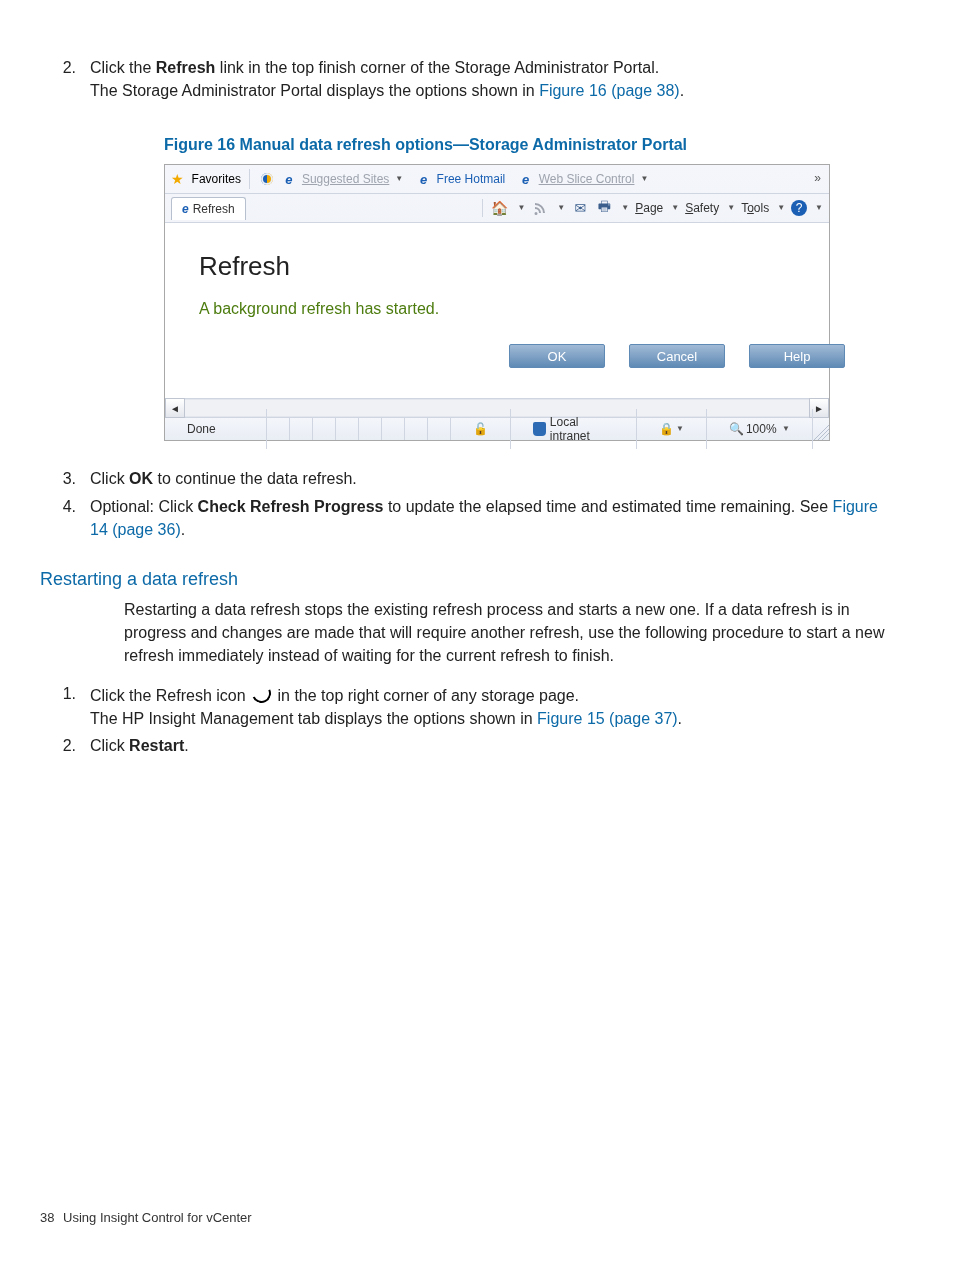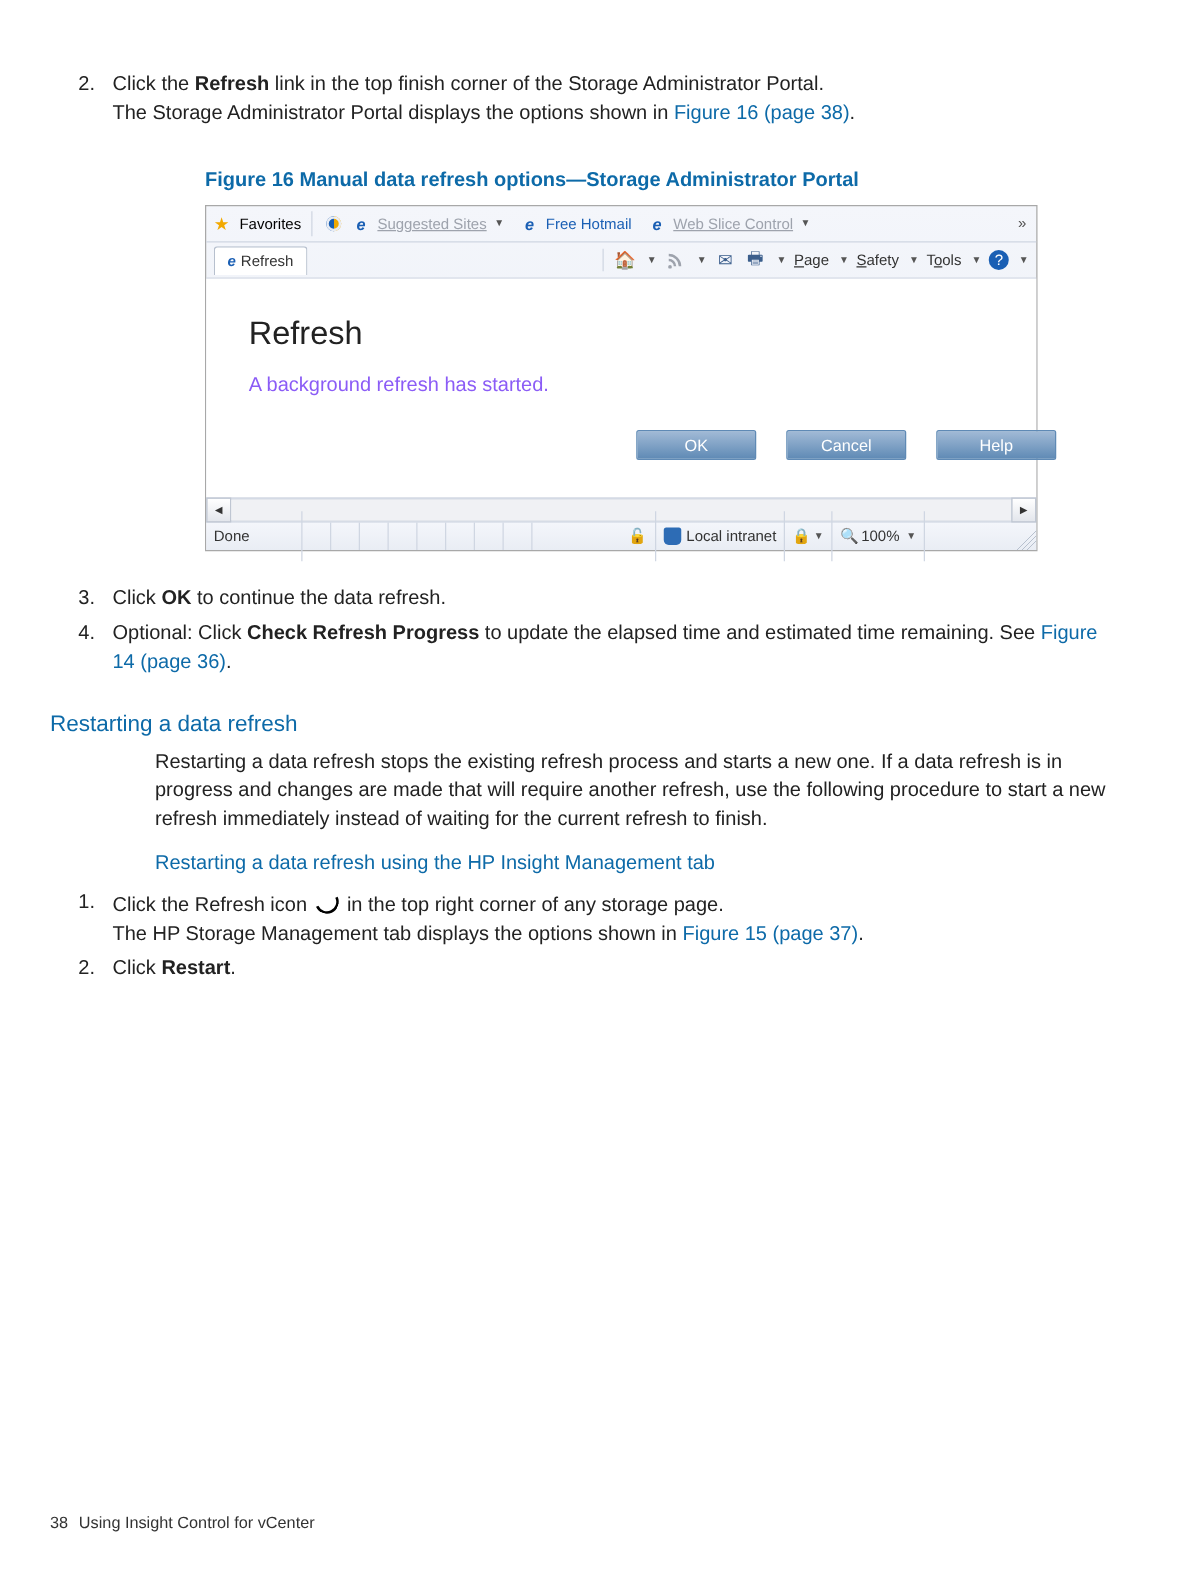--- a/index.html
+++ b/index.html
@@ -95,21 +95,21 @@
     background:#fff;
     padding: 20px 30px 20px 34px;
   }
   .content-area h2 {
     font-family: Arial, sans-serif;
     font-weight: normal;
     font-size: 26px;
     margin: 8px 0 18px;
     color:#222;
   }
-  .content-area p { font-size:16px; margin:10px 0; color:#8b5cf6; }
+  .content-area p { font-size:16px; margin:10px 0; color:#4d7c0f; }
   .btn-row { display:flex; gap:24px; margin:26px 0 10px 310px; }
   .ie-btn {
     min-width:74px; height:22px;
     border:1px solid #5f8ab5;
     border-radius:2px;
     background:linear-gradient(#a1bad6,#5f8ab5);
     color:#fff; font-size:13px;
     display:inline-flex; align-items:center; justify-content:center;
     padding:0 10px;
   }
@@ -121,21 +121,21 @@
     width:18px; height:18px; display:inline-flex; align-items:center; justify-content:center;
     border:1px solid #bfc6d2; background:linear-gradient(#fff,#e3e6ec);
     font-size:10px; color:#333;
   }
   .scroll-track { flex:1; height:16px; background:#f0f1f4; }
   .status-row {
     display:flex; align-items:center; height:22px;
     border-top:1px solid #cfd6e2; background:linear-gradient(#f4f6fb,#e9edf4);
     font-size:12px;
   }
-  .status-cell { border-right:1px solid #cfd6e2; height:40px; display:flex; align-items:center; padding:0 6px; }
+  .status-cell { border-right:1px solid #cfd6e2; height:40px; display:flex; align-items:center; padding:0 22px; }
   .status-cell.done { width:64px; }
   .status-grid { display:flex; }
   .status-grid .c { width:22px; height:22px; border-right:1px solid #cfd6e2; }
   .grip { margin-left:auto; width:18px; height:22px; background:
     linear-gradient(135deg, transparent 60%, #b7c0ce 60% 62%, transparent 62% 70%, #b7c0ce 70% 72%, transparent 72% 80%, #b7c0ce 80% 82%, transparent 82%); }
   .shield { width:14px; height:14px; background:#2d6cb5; border-radius:2px 2px 4px 4px; display:inline-block; margin-right:4px; }
   .zoom-icon { color:#2d6cb5; font-size:12px; margin-right:2px; }
   
   .h-section {
     color:#0d6aa8;
@@ -288,28 +288,27 @@
       <div class="step-num">4.</div>
       <div class="step-body">
         <span>Optional: Click </span><strong>Check Refresh Progress</strong><span> to update the elapsed time and estimated time remaining. See </span><a href="#" class="link-blue">Figure 14 (page 36)</a><span>.</span>
       </div>
     </li>
   </ol>
 
   <div class="h-section">Restarting a data refresh</div>
   <div class="para">Restarting a data refresh stops the existing refresh process and starts a new one. If a data refresh is in progress and changes are made that will require another refresh, use the following procedure to start a new refresh immediately instead of waiting for the current refresh to finish.</div>
 
-  <div class="sub-h">Restarting a data refresh using the HP Insight Management tab</div>
 
   <ol class="steps indent-block">
     <li>
       <div class="step-num">1.</div>
       <div class="step-body">
         <span>Click the Refresh icon </span><span class="refresh-glyph"></span><span> in the top right corner of any storage page.</span><br>
-        <span>The HP Storage Management tab displays the options shown in </span><a href="#" class="link-blue">Figure 15 (page 37)</a><span>.</span>
+        <span>The HP Insight Management tab displays the options shown in </span><a href="#" class="link-blue">Figure 15 (page 37)</a><span>.</span>
       </div>
     </li>
     <li>
       <div class="step-num">2.</div>
       <div class="step-body">
         <span>Click </span><strong>Restart</strong><span>.</span>
       </div>
     </li>
   </ol>
 

